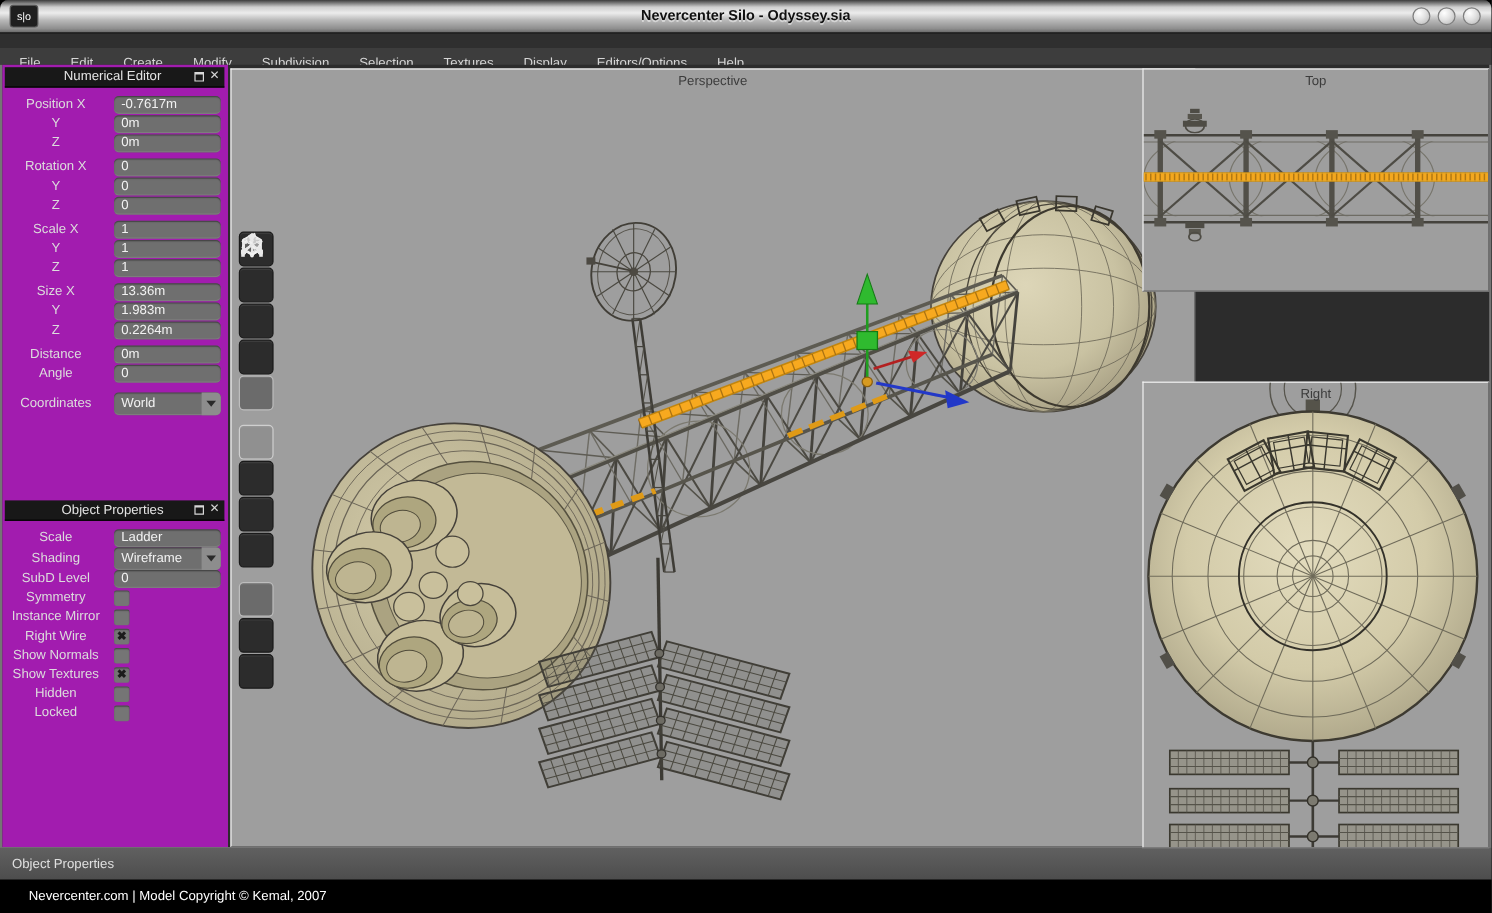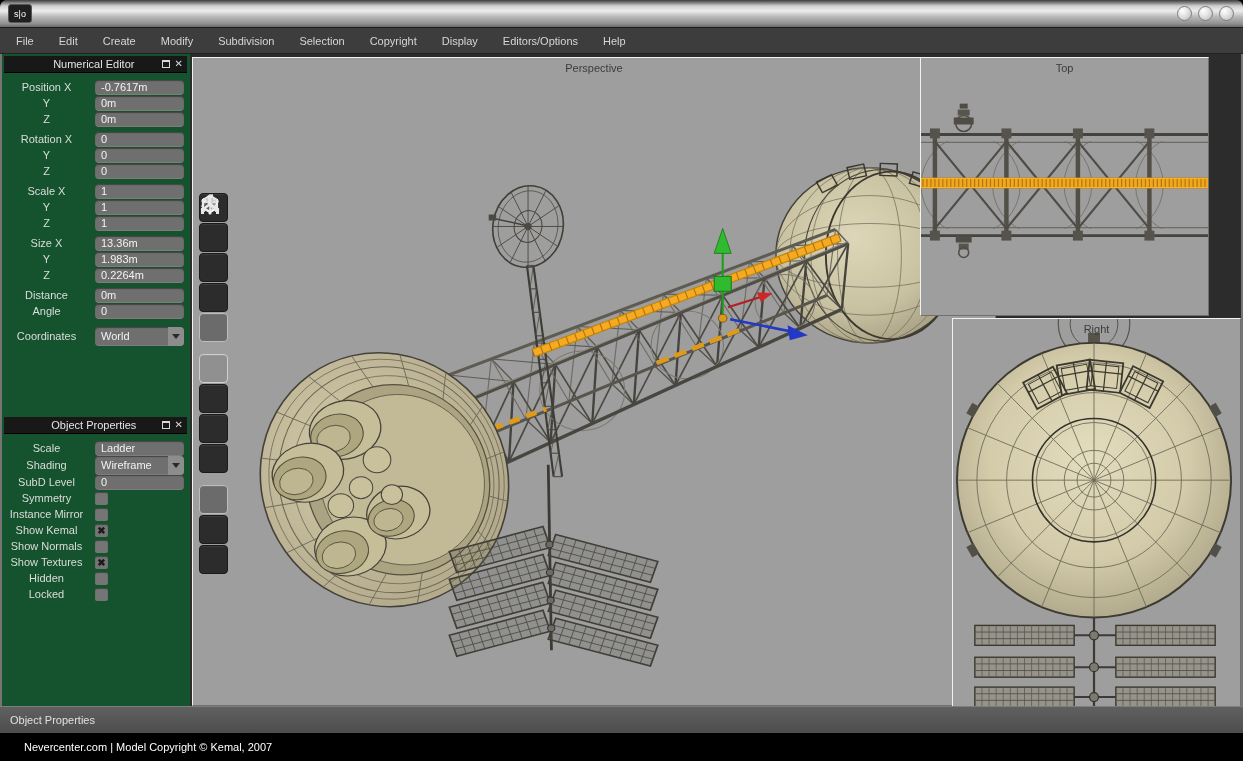--- a/index.html
+++ b/index.html
@@ -14,30 +14,30 @@
   .app-logo { position:absolute; left:8px; top:4px; width:24px; height:19px; background:#1f1f1f;
     border:1px solid #565656; border-radius:3px; color:#fff; font-size:9px; font-weight:normal;
     display:flex; align-items:center; justify-content:center; letter-spacing:0; }
   .title-text { position:absolute; left:0; right:0; top:6px; text-align:center; font-size:12px;
     font-weight:bold; color:#101010; text-shadow:0 1px 0 rgba(255,255,255,.45); }
   .win-controls { position:absolute; right:9px; top:6px; display:flex; gap:6px; }
   .win-btn { width:15px; height:15px; border-radius:50%; border:1px solid #7e7e7e;
     background:radial-gradient(circle at 35% 30%, #ffffff 0%, #e2e2e2 45%, #b5b5b5 100%); }
 
   
-  .menubar { position:absolute; left:0; top:28px; width:100%; height:26px; background:#3d3d3d;
+  .menubar { position:absolute; left:0; top:40px; width:100%; height:26px; background:#3d3d3d;
     display:flex; align-items:center; border-bottom:1px solid #222; }
   .menu-item { color:#d6d6d6; font-size:11px; padding:0 9px; margin-left:7px; line-height:26px; cursor:default; }
 
   
   .workspace { position:absolute; left:0; top:54px; width:100%; height:652px; background:#2c2c2c;
     border-left:2px solid #757575; border-right:2px solid #757575; }
 
   
-  .left-col { position:absolute; left:2px; top:54px; width:188px; height:652px; background:#14532d; }
+  .left-col { position:absolute; left:2px; top:54px; width:188px; height:652px; background:#a21caf; }
   .panel { position:absolute; left:2px; width:183px; }
   .panel-ne { top:2px; }
   .panel-op { top:363px; }
   .panel-header { height:17px; background:#181818; display:flex; align-items:center;
     border-bottom:1px solid #000; padding:0 4px; }
   .ph-title { flex:1; text-align:center; color:#e4e4e4; font-size:11px; }
   .ph-max { width:8px; height:8px; border:1px solid #d8d8d8; border-top-width:2px; margin-right:5px; }
   .ph-close { color:#d8d8d8; font-size:10px; line-height:10px; }
   .panel-body { padding:6px 3px 4px 0; }
   .ne-row { display:flex; align-items:center; height:16px; }
@@ -54,21 +54,21 @@
     border-top:5px solid #2a2a2a; }
   .checkbox { width:13px; height:13px; background:#757575; border-radius:2px;
     box-shadow:inset 0 1px 1px rgba(0,0,0,.4); display:flex; align-items:center; justify-content:center;
     color:#1b1b1b; font-size:10px; font-weight:bold; line-height:13px; }
   .cb-spacer { width:76px; }
 
   
   .viewport { position:absolute; background:#9e9e9e; border:1px solid;
     border-color:#f2f2f2 #6f6f6f #6f6f6f #f2f2f2; }
   .vp-persp { left:192px; top:57px; width:804px; height:649px; }
-  .vp-top   { left:920px; top:57px; width:289px; height:259px; }
+  .vp-top   { left:952px; top:57px; width:289px; height:186px; }
   .vp-right { left:952px; top:318px; width:289px; height:389px;padding-left:31px; }
   .vp-label { position:absolute; top:4px; left:0; right:0; text-align:center;
     color:#3c3c3c; font-size:11px; z-index:5; }
   .viewport svg { position:absolute; left:0; top:0; width:100%; height:100%; }
 
   
   .vp-toolbar { position:absolute; left:6px; top:135px; z-index:6; display:flex; flex-direction:column; }
   .tb-group { display:flex; flex-direction:column; margin-bottom:11px; }
   .tb-btn { width:29px; height:29px; margin-bottom:1px; background:#2c2c2c; border:1px solid #1a1a1a;
     border-radius:4px; display:flex; align-items:center; justify-content:center;
@@ -83,35 +83,36 @@
   .footer { position:absolute; left:0; top:733px; width:100%; height:28px; background:#000;
     color:#fff; font-size:11px; line-height:28px; padding-left:24px; }
 </style>
 </head>
 <body>
 
 <div class="window">
 
   <div class="titlebar">
     <div class="app-logo">s|o</div>
+    <div class="title-text">Nevercenter Silo - Odyssey.sia</div>
     <div class="win-controls">
       <div class="win-btn"></div>
       <div class="win-btn"></div>
       <div class="win-btn"></div>
     </div>
   </div>
 
   <div class="menubar">
     <span class="menu-item">File</span>
     <span class="menu-item">Edit</span>
     <span class="menu-item">Create</span>
     <span class="menu-item">Modify</span>
     <span class="menu-item">Subdivision</span>
     <span class="menu-item">Selection</span>
-    <span class="menu-item">Copyright</span>
+    <span class="menu-item">Textures</span>
     <span class="menu-item">Display</span>
     <span class="menu-item">Editors/Options</span>
     <span class="menu-item">Help</span>
   </div>
 
   <div class="workspace"></div>
 
   <div class="left-col">
 
     <div class="panel panel-ne">
@@ -219,21 +220,21 @@
             <span class="lbl">Symmetry</span>
             <div class="checkbox"></div>
             <span class="cb-spacer"></span>
           </div>
         <div class="ne-row">
             <span class="lbl">Instance Mirror</span>
             <div class="checkbox"></div>
             <span class="cb-spacer"></span>
           </div>
         <div class="ne-row">
-            <span class="lbl">Show Kemal</span>
+            <span class="lbl">Right Wire</span>
             <div class="checkbox">✖</div>
             <span class="cb-spacer"></span>
           </div>
         <div class="ne-row">
             <span class="lbl">Show Normals</span>
             <div class="checkbox"></div>
             <span class="cb-spacer"></span>
           </div>
         <div class="ne-row">
             <span class="lbl">Show Textures</span>

